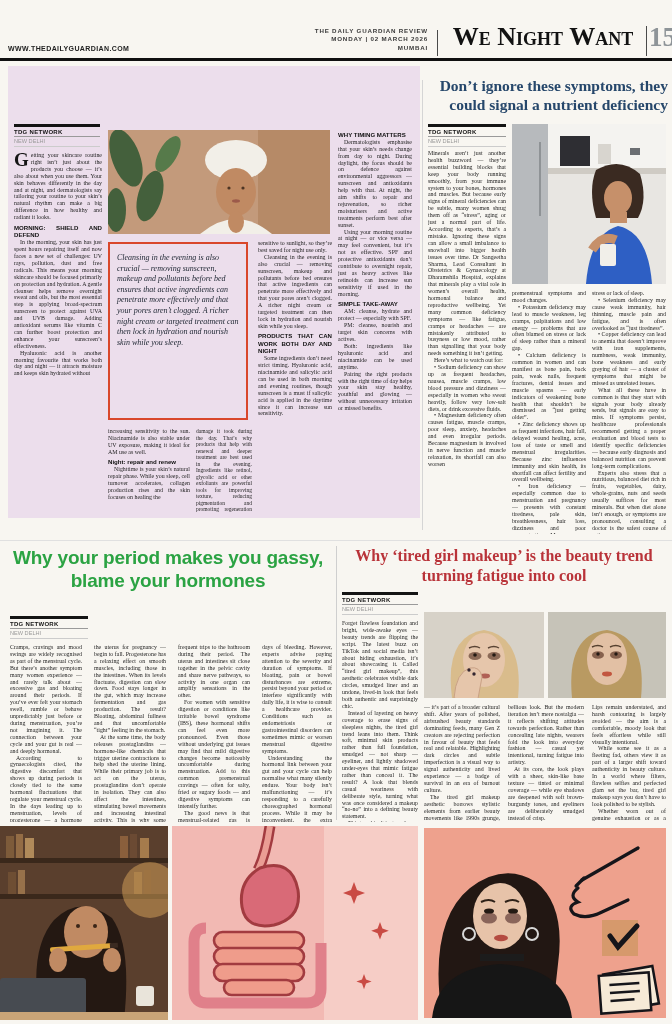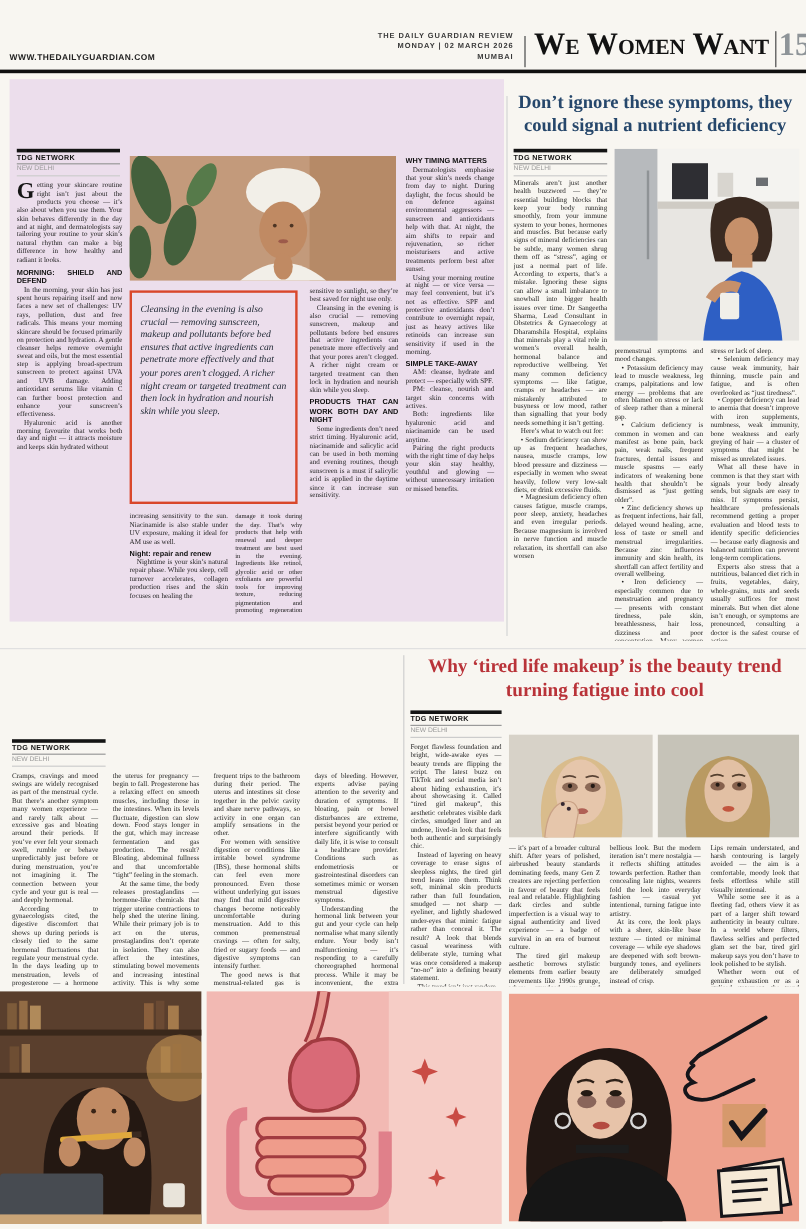--- a/index.html
+++ b/index.html
@@ -37,21 +37,21 @@
 
   
   .art1-box{position:absolute;left:8px;top:66px;width:412px;height:452px;background:#ecdeec;}
   .h-art1{position:absolute;left:18px;top:72px;width:392px;text-align:center;
           font:800 17px/21px "Liberation Sans",sans-serif;letter-spacing:-.2px;color:#161616;}
   .pullquote{position:absolute;left:108px;top:242px;width:140px;height:178px;box-sizing:border-box;
              border:2.5px solid #d9472b;padding:9px 7px;
              font:italic 8px/10.6px "Liberation Serif",serif;color:#1b2430;overflow:hidden;}
 
   
-  .h-art2{position:absolute;left:424px;top:76px;width:244px;text-align:center;
+  .h-art2{position:absolute;left:424px;top:76px;width:244px;text-align:right;
           font:bold 15.5px/19px "Liberation Serif",serif;color:#26476b;}
 
   
   .h-art3{position:absolute;left:2px;top:547px;width:332px;text-align:center;
           font:800 19px/22.5px "Liberation Sans",sans-serif;letter-spacing:-.2px;color:#2ba343;}
 
   
   .h-art4{position:absolute;left:342px;top:546px;width:324px;text-align:center;
           font:bold 16px/20px "Liberation Serif",serif;color:#b93339;}
 
@@ -66,21 +66,21 @@
 <div class="page">
 
   <div>
     <div class="site-url">WWW.THEDAILYGUARDIAN.COM</div>
     <div class="pub-block">
       <div>THE DAILY GUARDIAN REVIEW</div>
       <div>MONDAY | 02 MARCH 2026</div>
       <div>MUMBAI</div>
     </div>
     <div class="mast-vrule" style="left:437px;top:30px;height:26px;"></div>
-    <div class="section-title">We Women Want</div>
+    <div class="section-title">We Night Want</div>
     <div class="mast-vrule" style="left:646px;top:26px;height:30px;"></div>
     <div class="page-num">15</div>
     <div class="mast-rule"></div>
   </div>
 
   <div class="art1-box"></div>
 
   <div class="byline" style="left:14px;top:124px;width:86px;">
     <div class="bar"></div>
     <div class="net">TDG NETWORK</div>
@@ -181,20 +181,21 @@
   <div class="bcol" style="left:592px;top:290px;width:74px;height:244px;">
       <p>stress or lack of sleep.</p>
       <p>• Selenium deficiency may cause weak immunity, hair thinning, muscle pain and fatigue, and is often overlooked as “just tiredness”.</p>
       <p>• Copper deficiency can lead to anemia that doesn’t improve with iron supplements, numbness, weak immunity, bone weakness and early greying of hair — a cluster of symptoms that might be missed as unrelated issues.</p>
       <p>What all these have in common is that they start with signals your body already sends, but signals are easy to miss. If symptoms persist, healthcare professionals recommend getting a proper evaluation and blood tests to identify specific deficiencies — because early diagnosis and balanced nutrition can prevent long-term complications.</p>
       <p>Experts also stress that a nutritious, balanced diet rich in fruits, vegetables, dairy, whole-grains, nuts and seeds usually suffices for most minerals. But when diet alone isn’t enough, or symptoms are pronounced, consulting a doctor is the safest course of action.</p>
     </div>
 
   <div class="hrule" style="left:0;top:540px;width:672px;"></div>
 
+  <h1 class="h-art3" style="margin:0;">Why your period makes you gassy, blame your hormones</h1>
 
   <div class="byline" style="left:10px;top:616px;width:78px;">
     <div class="bar"></div>
     <div class="net">TDG NETWORK</div>
     <div class="city">NEW DELHI</div>
   </div>
 
   <div class="bcol" style="left:10px;top:644px;width:72px;height:178px;">
       <p>Cramps, cravings and mood swings are widely recognised as part of the menstrual cycle. But there’s another symptom many women experience — and rarely talk about — excessive gas and bloating around their periods. If you’ve ever felt your stomach swell, rumble or behave unpredictably just before or during menstruation, you’re not imagining it. The connection between your cycle and your gut is real — and deeply hormonal.</p>
       <p>According to gynaecologists cited, the digestive discomfort that shows up during periods is closely tied to the same hormonal fluctuations that regulate your menstrual cycle. In the days leading up to menstruation, levels of progesterone — a hormone that helps prepare</p>
@@ -259,21 +260,21 @@
       <rect x="52" y="154" width="70" height="15" rx="7.5"></rect>
     </g>
     <g fill="#c94b44">
       <path d="M182,56 l3,8 8,3 -8,3 -3,8 -3,-8 -8,-3 8,-3 z"></path>
       <path d="M208,96 l2.4,6.4 6.4,2.4 -6.4,2.4 -2.4,6.4 -2.4,-6.4 -6.4,-2.4 6.4,-2.4 z"></path>
       <path d="M192,148 l2,5.6 5.6,2 -5.6,2 -2,5.6 -2,-5.6 -5.6,-2 5.6,-2 z"></path>
     </g>
   </svg>
 
   <div class="vrule" style="left:336px;top:546px;height:274px;background:#cfcfcf;"></div>
-  <h1 class="h-art4" style="margin:0;">Why ‘tired life makeup’ is the beauty trend turning fatigue into cool</h1>
+  <h1 class="h-art4" style="margin:0;">Why ‘tired girl makeup’ is the beauty trend turning fatigue into cool</h1>
 
   <div class="byline" style="left:342px;top:592px;width:76px;">
     <div class="bar"></div>
     <div class="net">TDG NETWORK</div>
     <div class="city">NEW DELHI</div>
   </div>
 
   <div class="bcol" style="left:342px;top:620px;width:76px;height:202px;">
       <p>Forget flawless foundation and bright, wide-awake eyes — beauty trends are flipping the script. The latest buzz on TikTok and social media isn’t about hiding exhaustion, it’s about showcasing it. Called “tired girl makeup”, this aesthetic celebrates visible dark circles, smudged liner and an undone, lived-in look that feels both authentic and surprisingly chic.</p>
       <p>Instead of layering on heavy coverage to erase signs of sleepless nights, the tired girl trend leans into them. Think soft, minimal skin products rather than full foundation, smudged — not sharp — eyeliner, and lightly shadowed under-eyes that mimic fatigue rather than conceal it. The result? A look that blends casual weariness with deliberate style, turning what was once considered a makeup “no-no” into a defining beauty statement.</p>

